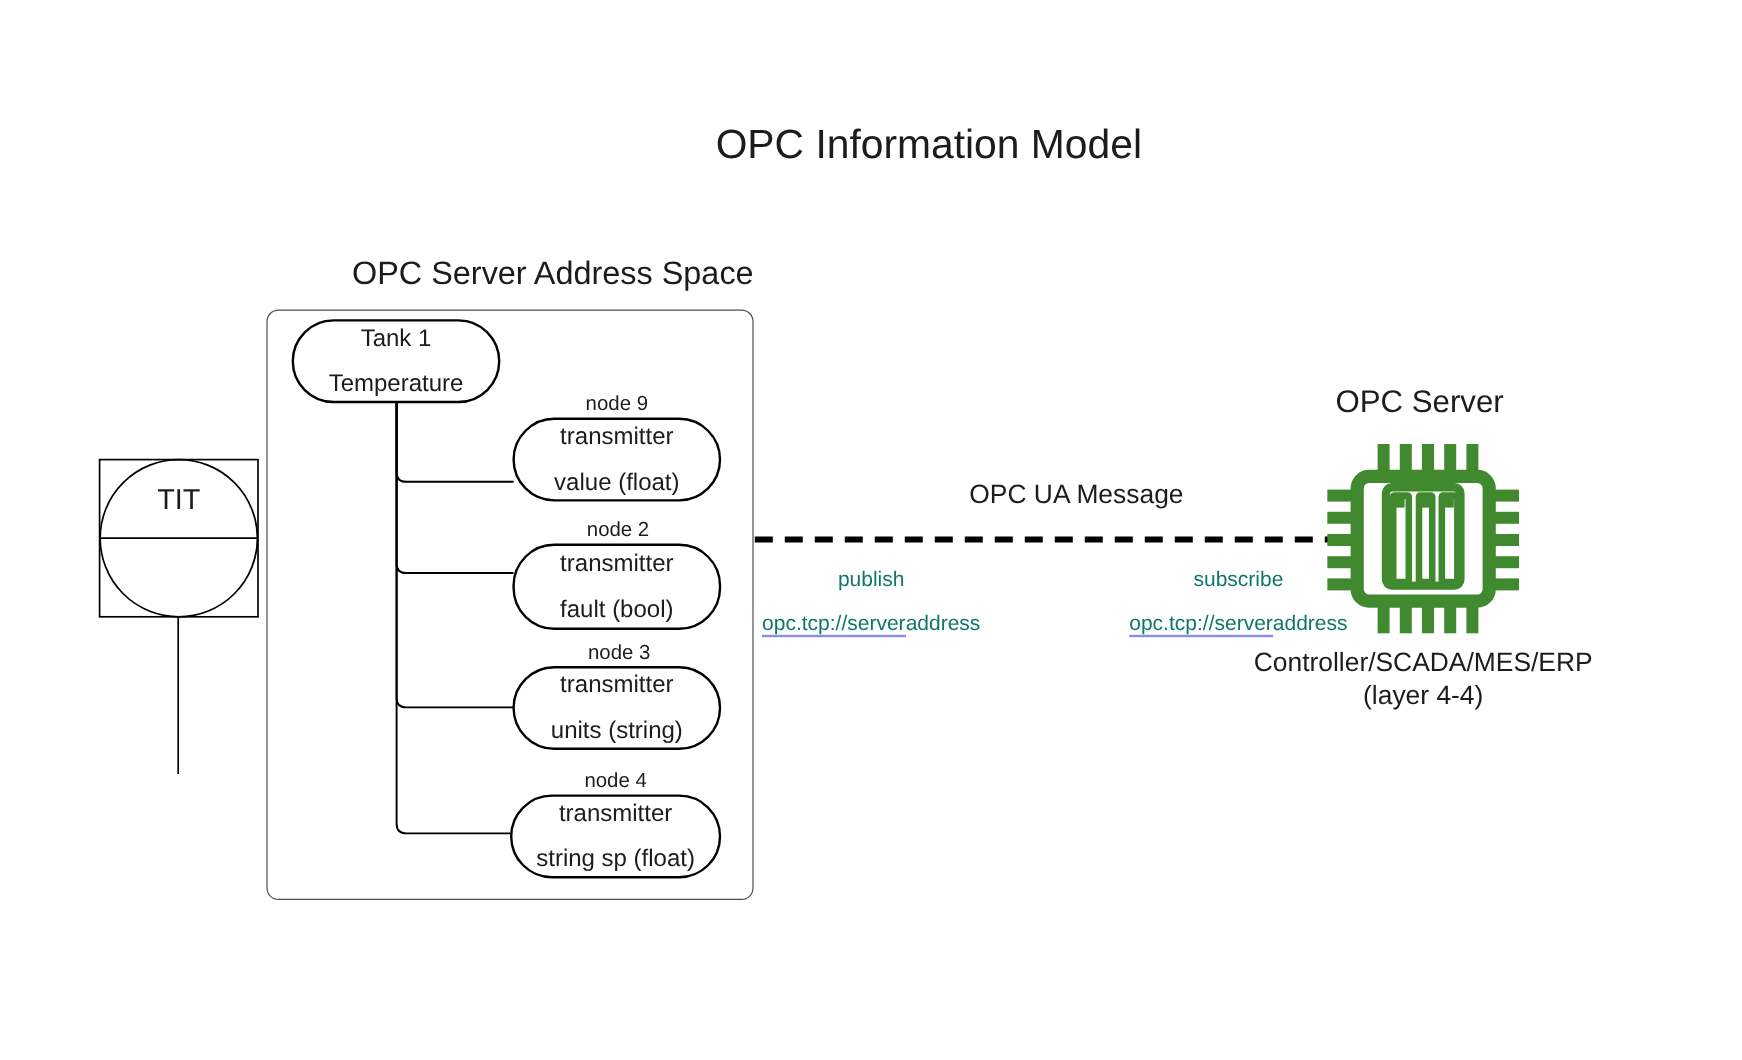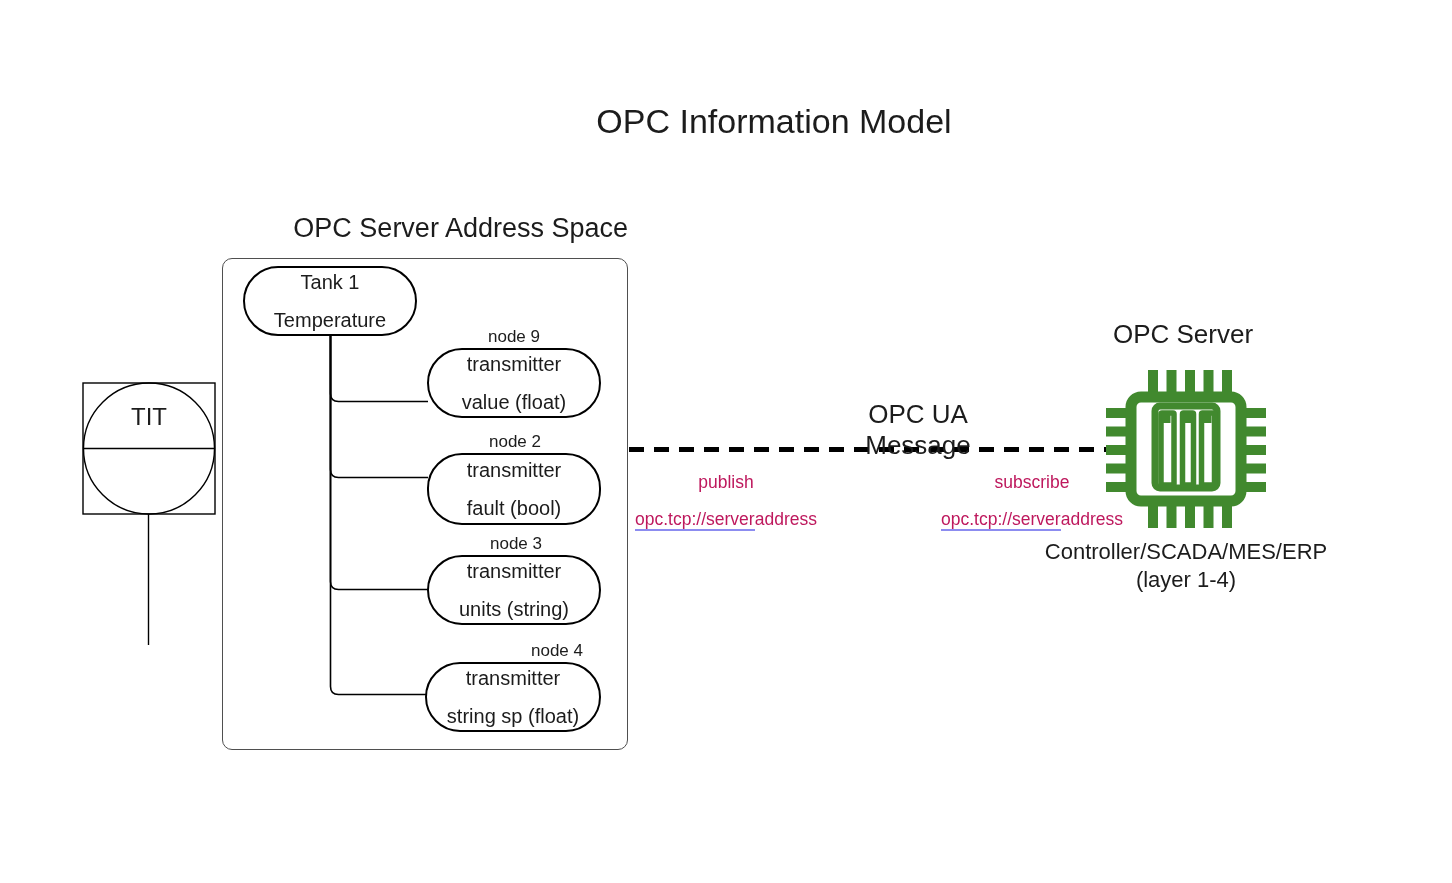--- a/index.html
+++ b/index.html
@@ -27,26 +27,26 @@
   }
   .root-pill{left:243px;top:266px;width:174px;height:70px;}
   .pill-1{left:427px;top:348px;width:174px;height:70px;}
   .pill-2{left:427px;top:453px;width:174px;height:72px;}
   .pill-3{left:427px;top:555px;width:174px;height:70px;}
   .pill-4{left:425px;top:662px;width:176px;height:70px;}
   .node-tag{position:absolute;width:140px;text-align:center;font-size:17px;line-height:20px;}
   .tag-1{left:444px;top:327px;}
   .tag-2{left:445px;top:432px;}
   .tag-3{left:446px;top:534px;}
-  .tag-4{left:443px;top:641px;text-align:right;}
+  .tag-4{left:443px;top:641px;}
   .object-caption{left:222px;top:761px;width:406px;font-size:25px;text-align:center;}
   .tit-label{left:104px;top:403px;width:90px;font-size:24px;text-align:center;}
 
-  .msg-label{left:818px;top:399px;width:200px;font-size:26px;}
-  .endpoint{width:200px;font-size:17.5px;line-height:21px;color:#be185d;}
+  .msg-label{left:797px;top:399px;width:200px;font-size:22px;}
+  .endpoint{width:200px;font-size:17.5px;line-height:21px;color:#0f766e;}
   .endpoint-publish{left:626px;top:472px;}
   .endpoint-subscribe{left:932px;top:472px;}
   .endpoint .url{display:block;margin-top:16px;white-space:nowrap;}
   .link-part{border-bottom:2px solid var(--link-underline,#8c8cf0);cursor:pointer;}
 
   .client-heading{left:1083px;top:319px;width:200px;font-size:26px;}
   .client-caption{left:1036px;top:538px;width:300px;font-size:22px;line-height:28px;}
 
   .chip-fill{fill:var(--chip-green,#41892e);stroke:none;}
   .chip-body{fill:#ffffff;stroke:var(--chip-green,#41892e);stroke-width:11px;}
@@ -152,16 +152,16 @@
       <rect class="chip-bar" x="76.5" y="43" width="11" height="72" rx="1"></rect>
       <rect class="chip-bar" x="95.5" y="43" width="13" height="72" rx="1"></rect>
       <rect class="chip-fill" x="55.5" y="44" width="9" height="9"></rect>
       <rect class="chip-fill" x="76" y="44" width="9" height="9"></rect>
       <rect class="chip-fill" x="96.5" y="44" width="9" height="9"></rect>
     </g>
   </svg>
 
   <div class="abs center client-caption">
     <div>Controller/SCADA/MES/ERP</div>
-    <div>(layer 1-4)</div>
+    <div>(layer 4-4)</div>
   </div>
 
 </div>
 
 </body></html>

